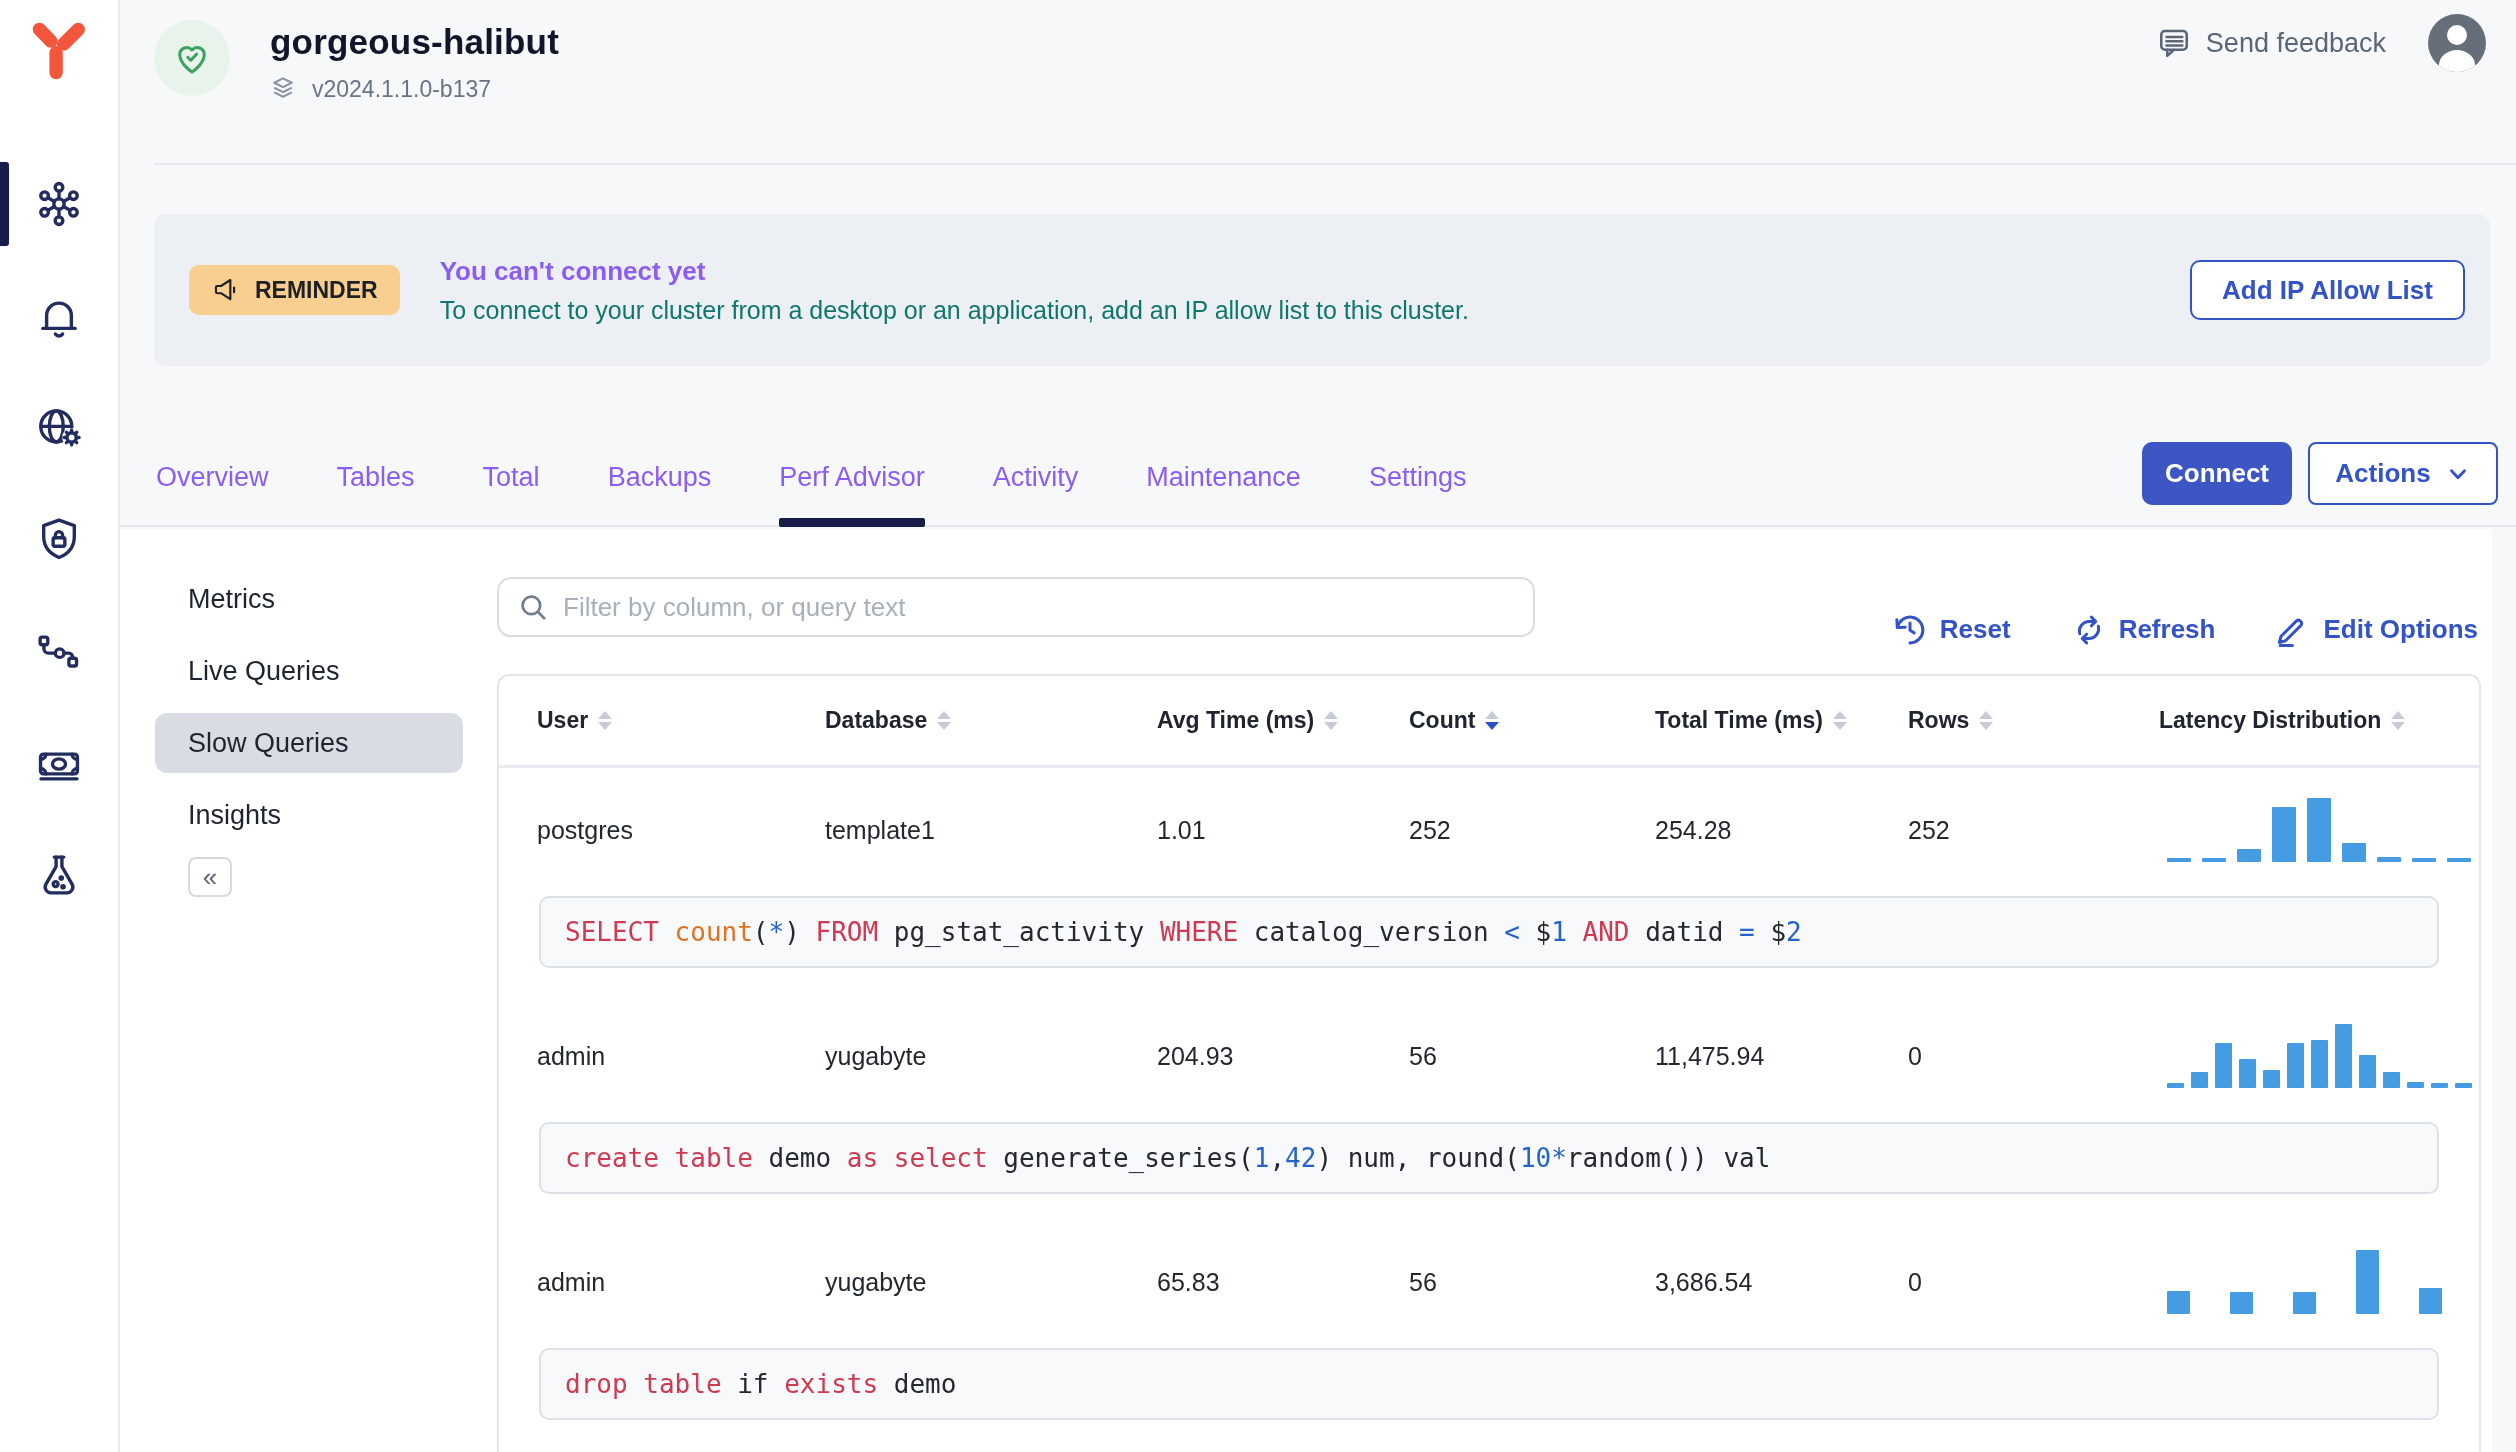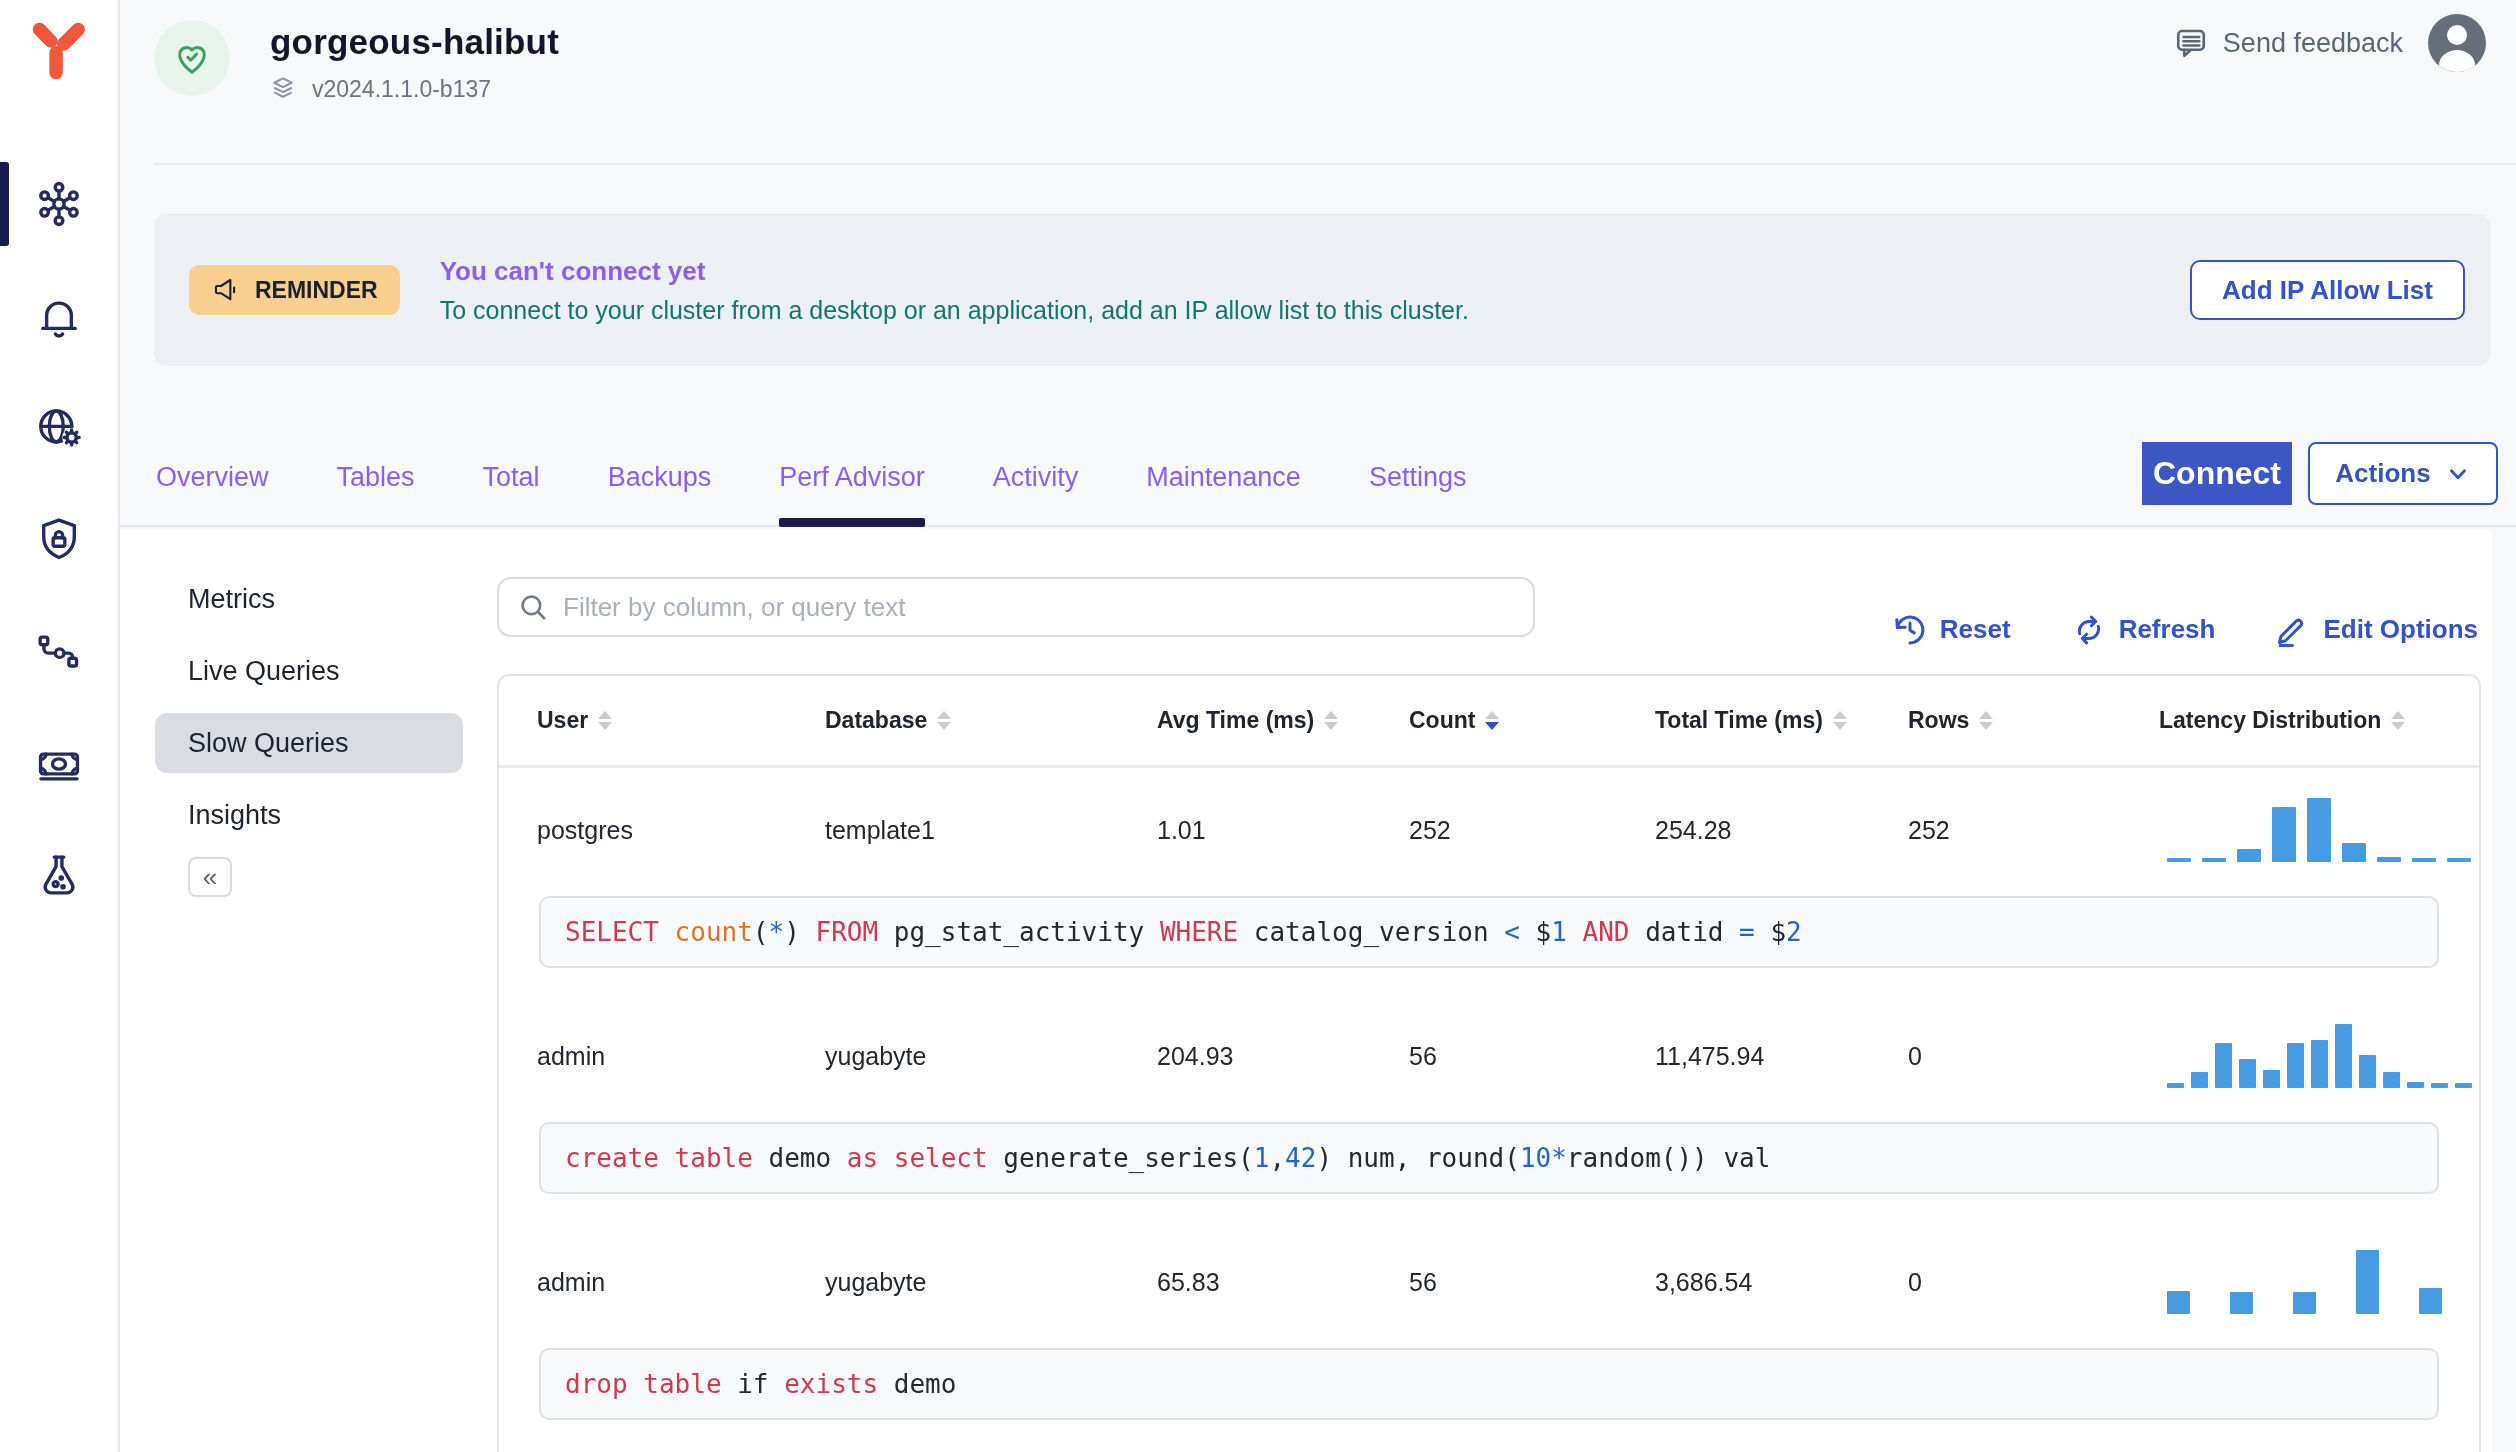--- a/index.html
+++ b/index.html
@@ -14,21 +14,21 @@
   .navitem svg { width:54px; height:54px; stroke:#232c5e; fill:none; stroke-width:1.5; stroke-linecap:round; stroke-linejoin:round; }
   .active-bar { position:absolute; left:0; top:14px; width:9px; height:84px; background:#161c4d; border-radius:0 3px 3px 0; }
 
   
   .topbar { position:absolute; left:120px; top:0; width:2396px; height:527px; background:#f7f8fa; border-bottom:2px solid #e2e5ea; }
   .status-badge { position:absolute; left:34px; top:20px; width:76px; height:76px; border-radius:50%; background:#e8f3eb; display:flex; align-items:center; justify-content:center; }
   .status-badge svg { width:42px; height:42px; stroke:#3aa15f; fill:none; stroke-width:1.7; stroke-linecap:round; stroke-linejoin:round; }
   .cluster-title { position:absolute; left:150px; top:22px; font-size:35px; font-weight:bold; color:#12162a; letter-spacing:.2px; }
   .version-row { position:absolute; left:148px; top:74px; display:flex; align-items:center; gap:14px; color:#697386; font-size:23px; }
   .version-row svg { width:30px; height:30px; stroke:#8b94a3; fill:none; stroke-width:1.6; stroke-linejoin:round; }
-  .header-right { position:absolute; right:30px; top:14px; display:flex; align-items:center; gap:25px; }
+  .header-right { position:absolute; right:30px; top:14px; display:flex; align-items:center; gap:42px; }
   .feedback { display:flex; align-items:center; gap:14px; color:#5a6577; font-size:27px; cursor:pointer; }
   .feedback svg { width:36px; height:36px; stroke:#5b6576; fill:none; stroke-width:1.7; stroke-linecap:round; stroke-linejoin:round; }
   .avatar { width:58px; height:58px; border-radius:50%; background:#666e7a; position:relative; overflow:hidden; }
   .avatar::before { content:""; position:absolute; left:19px; top:11px; width:20px; height:20px; border-radius:50%; background:#fff; }
   .avatar::after { content:""; position:absolute; left:11px; top:36px; width:36px; height:30px; border-radius:50%; background:#fff; }
   .header-divider { position:absolute; left:34px; right:0; top:163px; height:2px; background:#e5e8ec; }
 
   
   .banner { position:absolute; left:34px; top:214px; width:2336px; height:152px; background:#ecf0f4; border-radius:12px; display:flex; align-items:center; padding:0 25px 0 35px; }
   .rem-badge { display:flex; align-items:center; gap:12px; height:50px; padding:0 22px; border-radius:10px; font-size:23px; font-weight:bold; color:#1d2025; flex:0 0 auto; }
@@ -37,21 +37,21 @@
   .banner-title { font-size:26px; font-weight:bold; color:#8b5cf6; margin-bottom:9px; }
   .banner-body { font-size:25px; color:#0f766e; }
   .btn-outline { background:#fff; border:2px solid #3353c6; color:#3353c6; font-weight:bold; font-size:26px; border-radius:10px; display:flex; align-items:center; justify-content:center; cursor:pointer; font-family:inherit; }
   .banner-btn { width:275px; height:60px; flex:0 0 auto; }
 
   
   .tabs { position:absolute; left:36px; bottom:0; height:95px; display:flex; gap:68px; align-items:center; }
   .tab { font-size:27px; color:#8b5cf6; cursor:pointer; position:relative; height:100%; display:flex; align-items:center; }
   .tab.active::after { content:""; position:absolute; left:0; right:0; bottom:-2px; height:9px; background:#161b47; border-radius:2px; }
   .tab-actions { position:absolute; right:18px; top:442px; display:flex; gap:16px; }
-  .btn-fill { width:150px; height:63px; background:#3c56c4; border:none; border-radius:0; color:#fff; font-size:32px; font-weight:bold; cursor:pointer; font-family:inherit; }
+  .btn-fill { width:150px; height:63px; background:#3c56c4; border:none; border-radius:10px; color:#fff; font-size:26px; font-weight:bold; cursor:pointer; font-family:inherit; }
   .actions-btn { width:190px; height:63px; gap:14px;border-radius:8px; }
   .actions-btn svg { width:26px; height:26px; stroke:#3353c6; fill:none; stroke-width:2.6; stroke-linecap:round; stroke-linejoin:round; }
 
   
   .content { position:absolute; left:120px; top:529px; width:2372px; height:923px; background:#fff; }
   .subnav { position:absolute; left:35px; top:40px; width:308px; }
   .subnav-item { height:60px; margin-bottom:12px; display:flex; align-items:center; padding-left:33px; font-size:27px; color:#1e2330; border-radius:12px; cursor:pointer; }
   .subnav-item.selected { background:#d9dde3; }
   .collapse-btn { margin:8px 0 0 33px; width:44px; height:40px; border:2px solid #d6dade; border-radius:8px; background:#fff; color:#5a6475; font-size:26px; display:flex; align-items:center; justify-content:center; cursor:pointer; }
 

